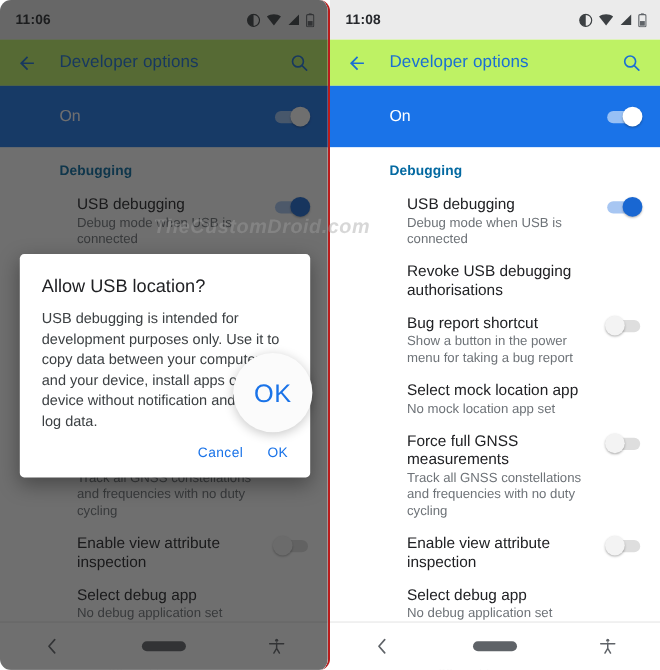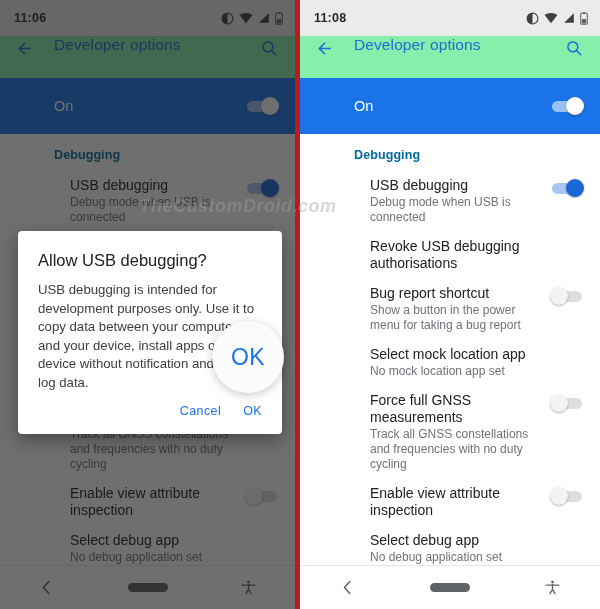--- a/index.html
+++ b/index.html
@@ -4,36 +4,36 @@
 <style>
   * { box-sizing: border-box; margin: 0; padding: 0; }
   html, body {
     width: 600px; height: 609px;
     background: #ffffff;
     font-family: "Liberation Sans", sans-serif;
     overflow: hidden;
   }
   .screens { display: flex; width: 600px; height: 609px; position: relative; }
   .phone { position: relative; width: 300px; height: 609px; background: #fff; overflow: hidden; }
-  .phone.left { border-right: 5px solid #b91c1c; }
+  .phone.left { border-right: 2px solid #b91c1c; border-radius: 10px; }
 
   
   .statusbar {
     height: 36px; background: #ebebeb;
     display: flex; align-items: center; justify-content: space-between;
     padding: 0 12px 0 14px;
   }
   .clock { font-size: 12.5px; font-weight: bold; color: #26282c; letter-spacing: .2px; }
   .sysicons { display: flex; align-items: center; gap: 5px; }
   .ico { display: block; }
 
   
   .appbar {
-    height: 42px; background: #86efac;
-    display: flex; align-items: flex-start; padding: 0 14px 0 12px;
+    height: 42px; background: #bef264;
+    display: flex; align-items: center; padding: 0 14px 0 12px;
   }
   .appbar-title {
     flex: 1; font-size: 15.5px; color: #1a6fd4; font-weight: 500;
     margin-left: 18px; letter-spacing: .1px;
   }
   .iconbtn { width: 24px; height: 24px; display: flex; align-items: center; justify-content: center; }
 
   
   .masterrow {
     height: 56px; background: #1a73e8;
@@ -260,21 +260,21 @@
         <svg width="17" height="18" viewBox="0 0 24 24">
             <circle cx="12" cy="3.6" r="2" fill="#5f6368"></circle>
             <path d="M3 8h18M12 7v8M12 14l-3.6 6M12 14l3.6 6" stroke="#5f6368" stroke-width="1.9" stroke-linecap="round" fill="none"></path>
           </svg>
       </div>
     </div>
 
     <div class="scrim"></div>
 
     <div class="dialog">
-      <h2>Allow USB debugging?</h2>
+      <h2>Allow USB location?</h2>
       <p>USB debugging is intended for development purposes only. Use it to copy data between your computer and your device, install apps on your device without notification and read log data.</p>
       <div class="actions">
         <div class="act">Cancel</div>
         <div class="act">OK</div>
       </div>
     </div>
 
     <div class="tap-circle">
       <span>OK</span>
     </div>

